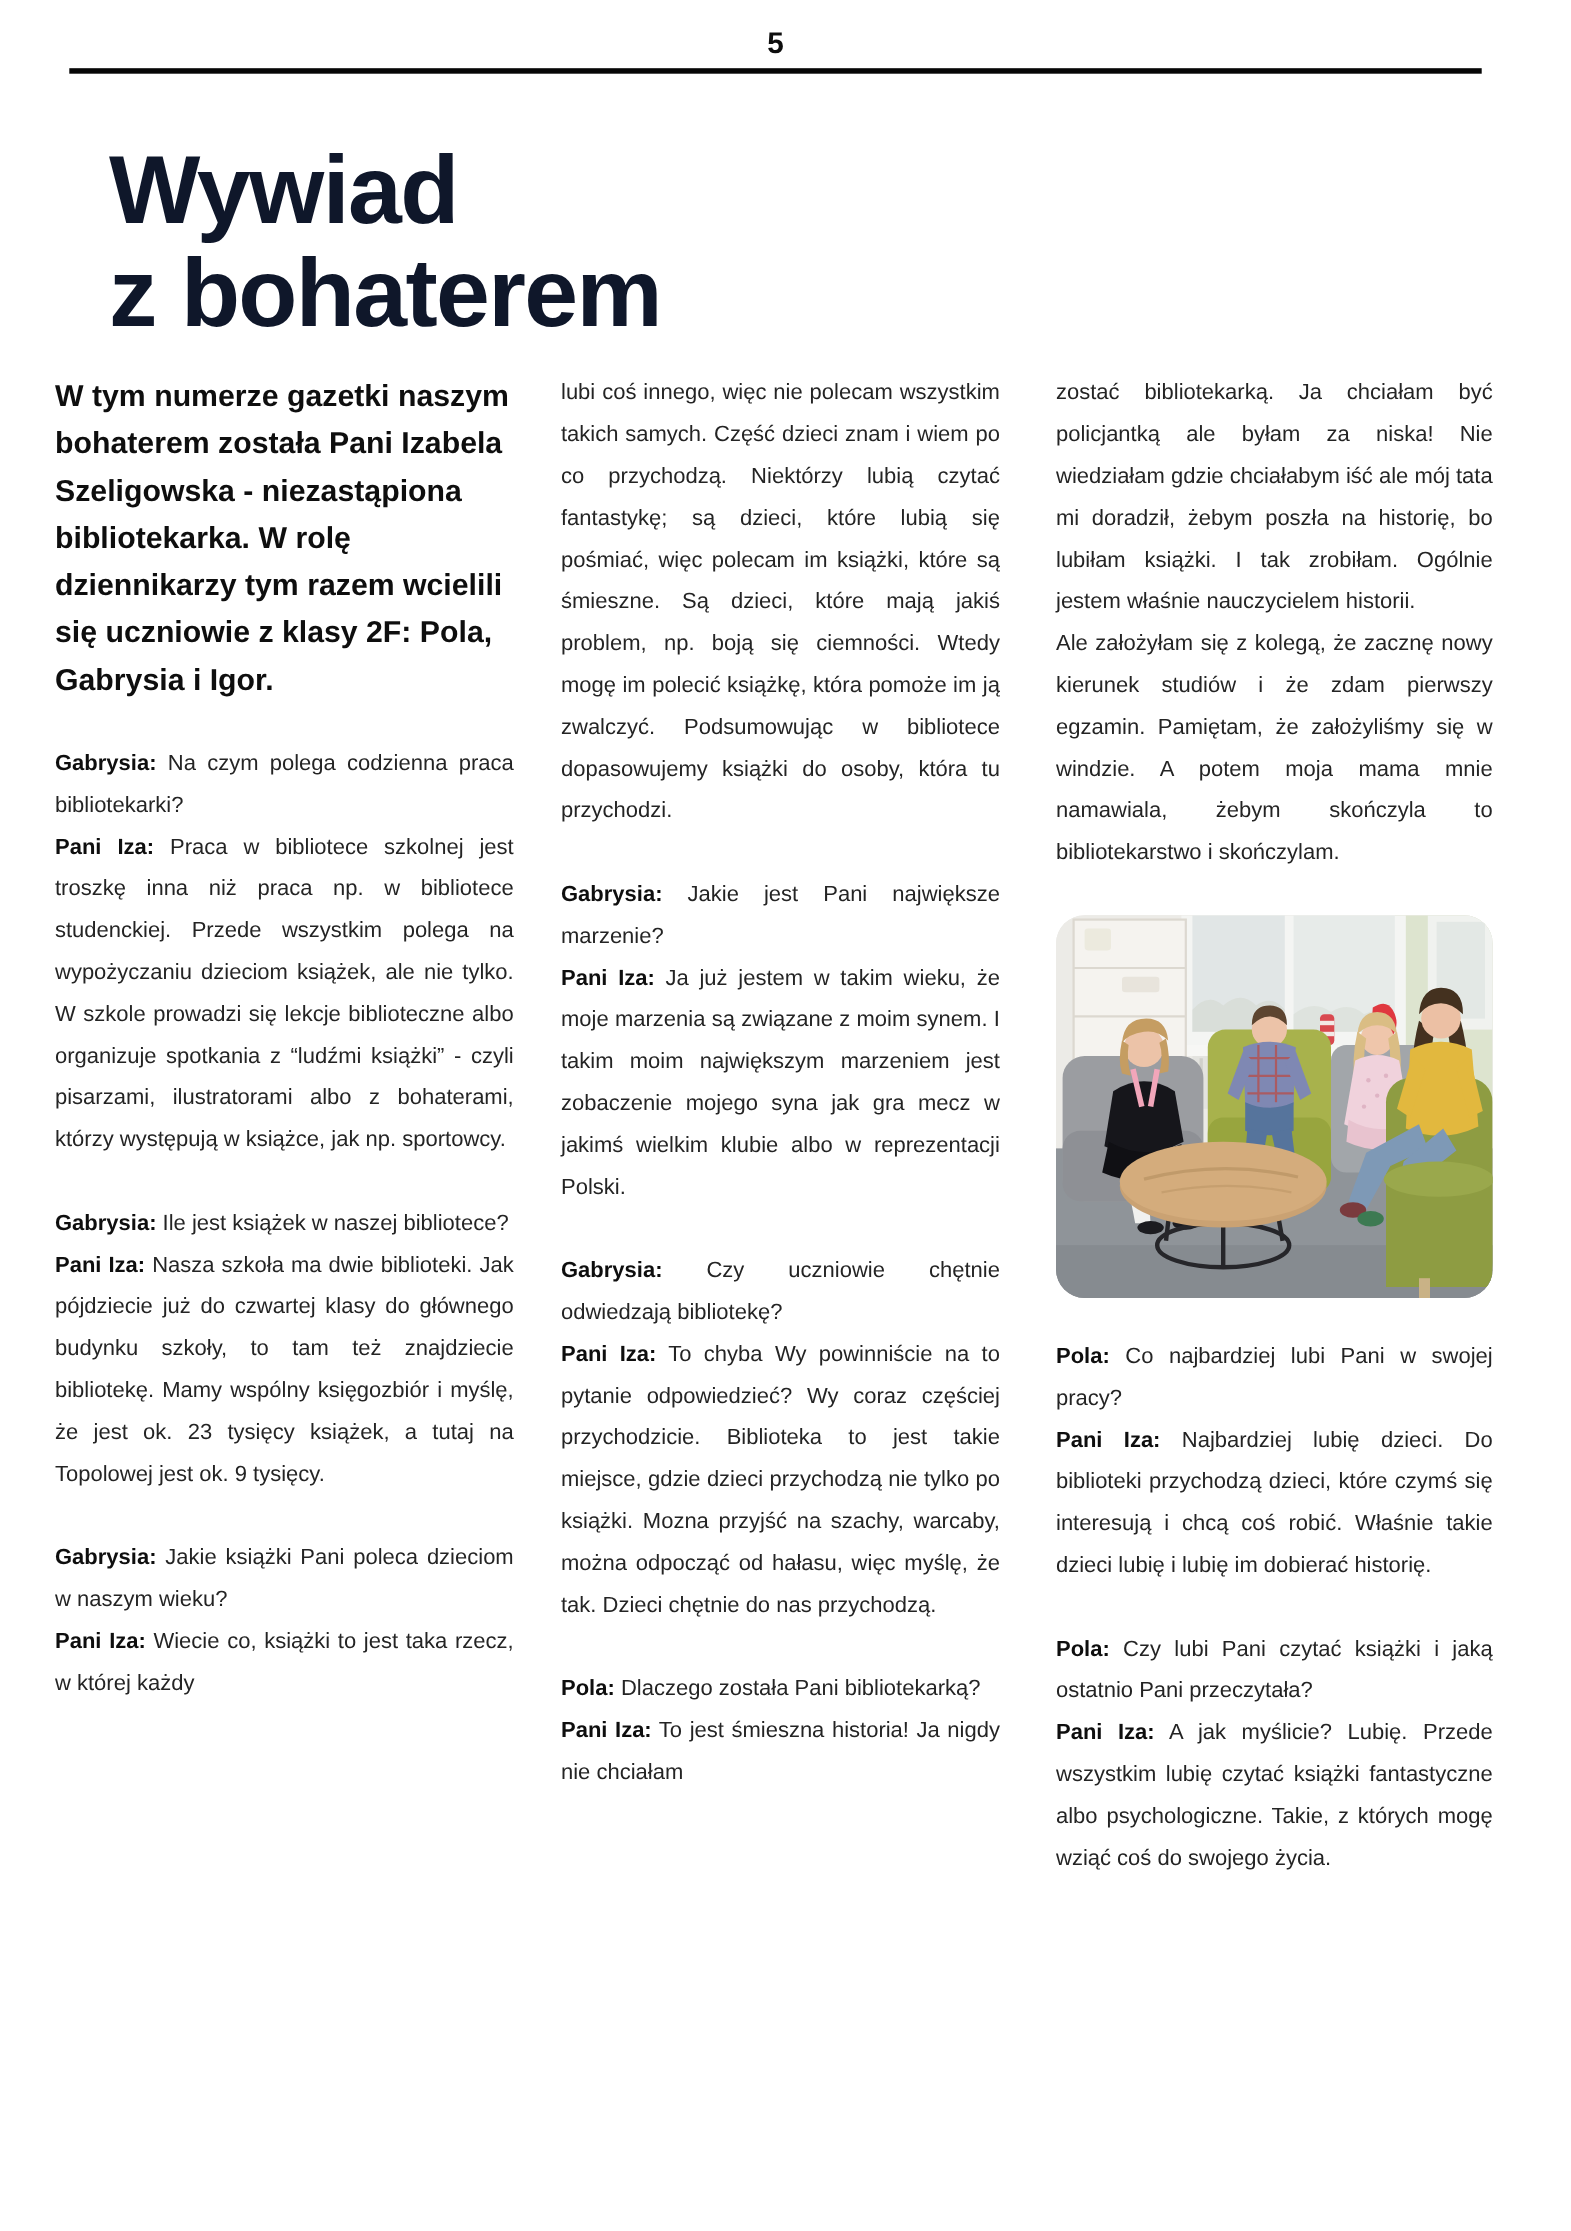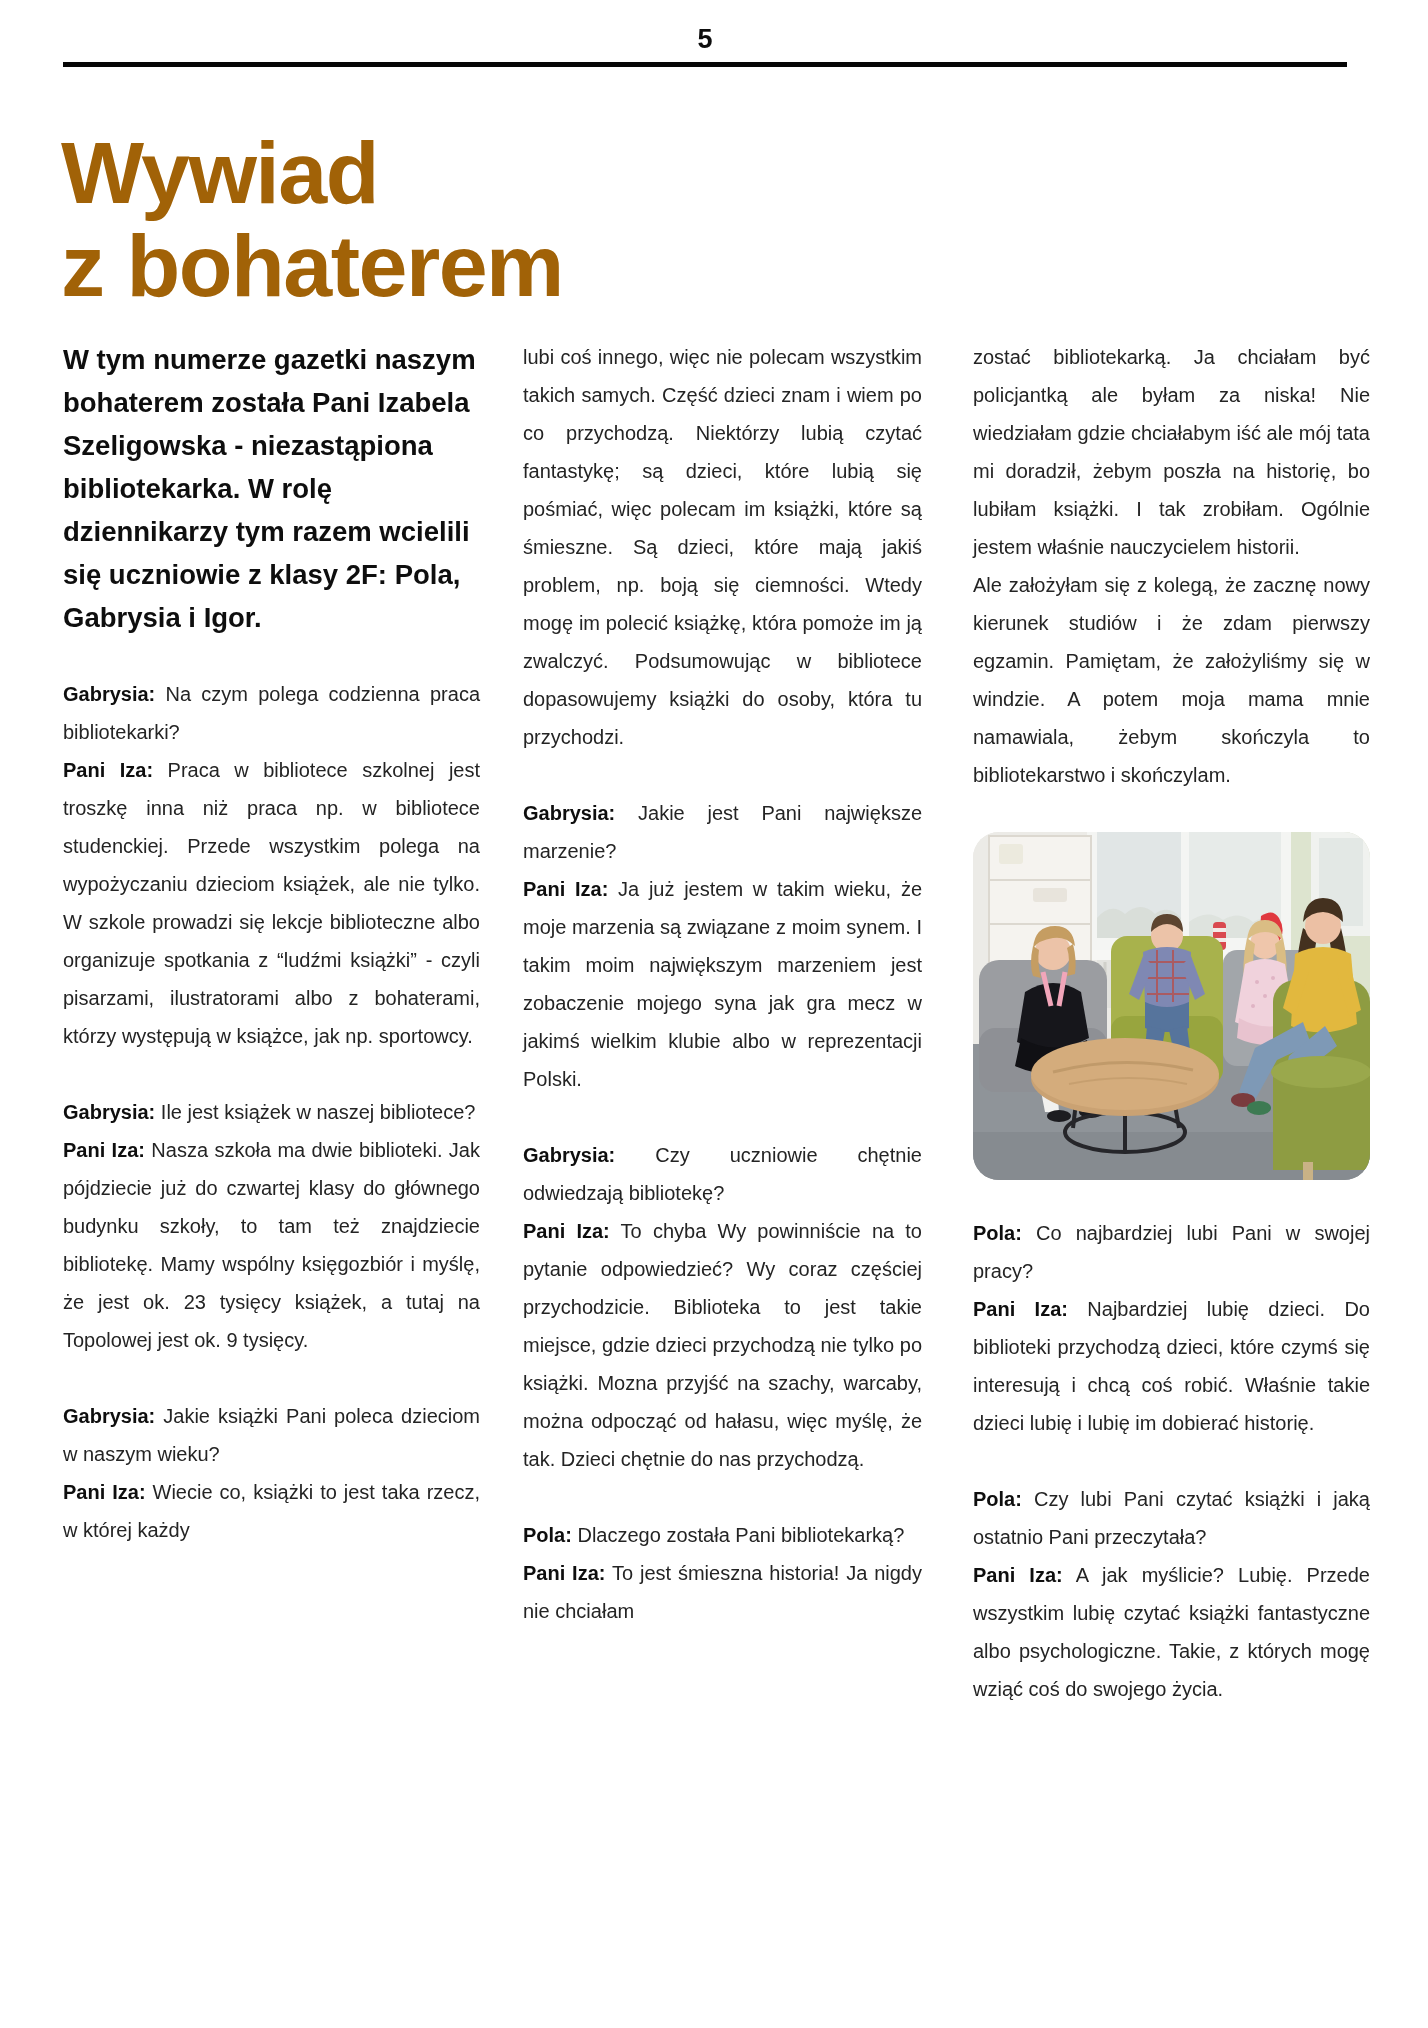--- a/index.html
+++ b/index.html
@@ -16,21 +16,21 @@
     text-align:center; font-weight:700; font-size:27px; color:#0d0d0d;
   }
   .rule { position:absolute; top:62px; left:63px; width:1284px; height:5px; background:#060606; }
 
   .title {
     position:absolute; left:61px; top:126px;
     font-weight:700; font-size:88px; line-height:93px; letter-spacing:-1.5px;
     color:#10975a; white-space:nowrap;
   }
 
-  .columns { position:absolute; left:63px; top:338px; width:1307px; display:flex; align-items:flex-start; }
+  .columns { position:absolute; left:50px; top:338px; width:1307px; display:flex; align-items:flex-start; }
   .col-1 { width:417px; margin-right:43px; }
   .col-2 { width:399px; margin-right:51px; }
   .col-3 { width:397px; }
 
   .block { margin-bottom:38px; }
   .block p { margin:0; text-align:justify; font-size:20px; line-height:38px; color:#242424; }
   .block.intro { margin-bottom:36px; }
   .block.intro p {
     text-align:left; font-size:27.5px; line-height:43px; font-weight:700; color:#0c0c0c;
   }
@@ -43,21 +43,21 @@
     margin:0 0 34px 0; background:#e9e7e4;
   }
   .photo-figure svg { display:block; width:397px; height:348px; }
 </style>
 </head>
 <body>
 
 <div class="page">
   <div class="pagenum">5</div>
   <div class="rule" style="background: rgb(6, 6, 6);"></div>
-  <div class="title" style="color: #a16207;">
+  <div class="title" style="color: #0f172a; margin-left: 38px;">
     <div>Wywiad</div>
     <div>z bohaterem</div>
   </div>
   <div class="columns">
       <div class="col col-1">
         <div class="block intro">
           <p><b>W tym numerze gazetki naszym bohaterem została Pani Izabela Szeligowska - niezastąpiona bibliotekarka. W rolę dziennikarzy tym razem wcielili się uczniowie z klasy 2F: Pola, Gabrysia i Igor.</b></p>
         </div>
         <div class="block qa">
           <p><b>Gabrysia:</b><span> Na czym polega codzienna praca bibliotekarki?</span></p>

